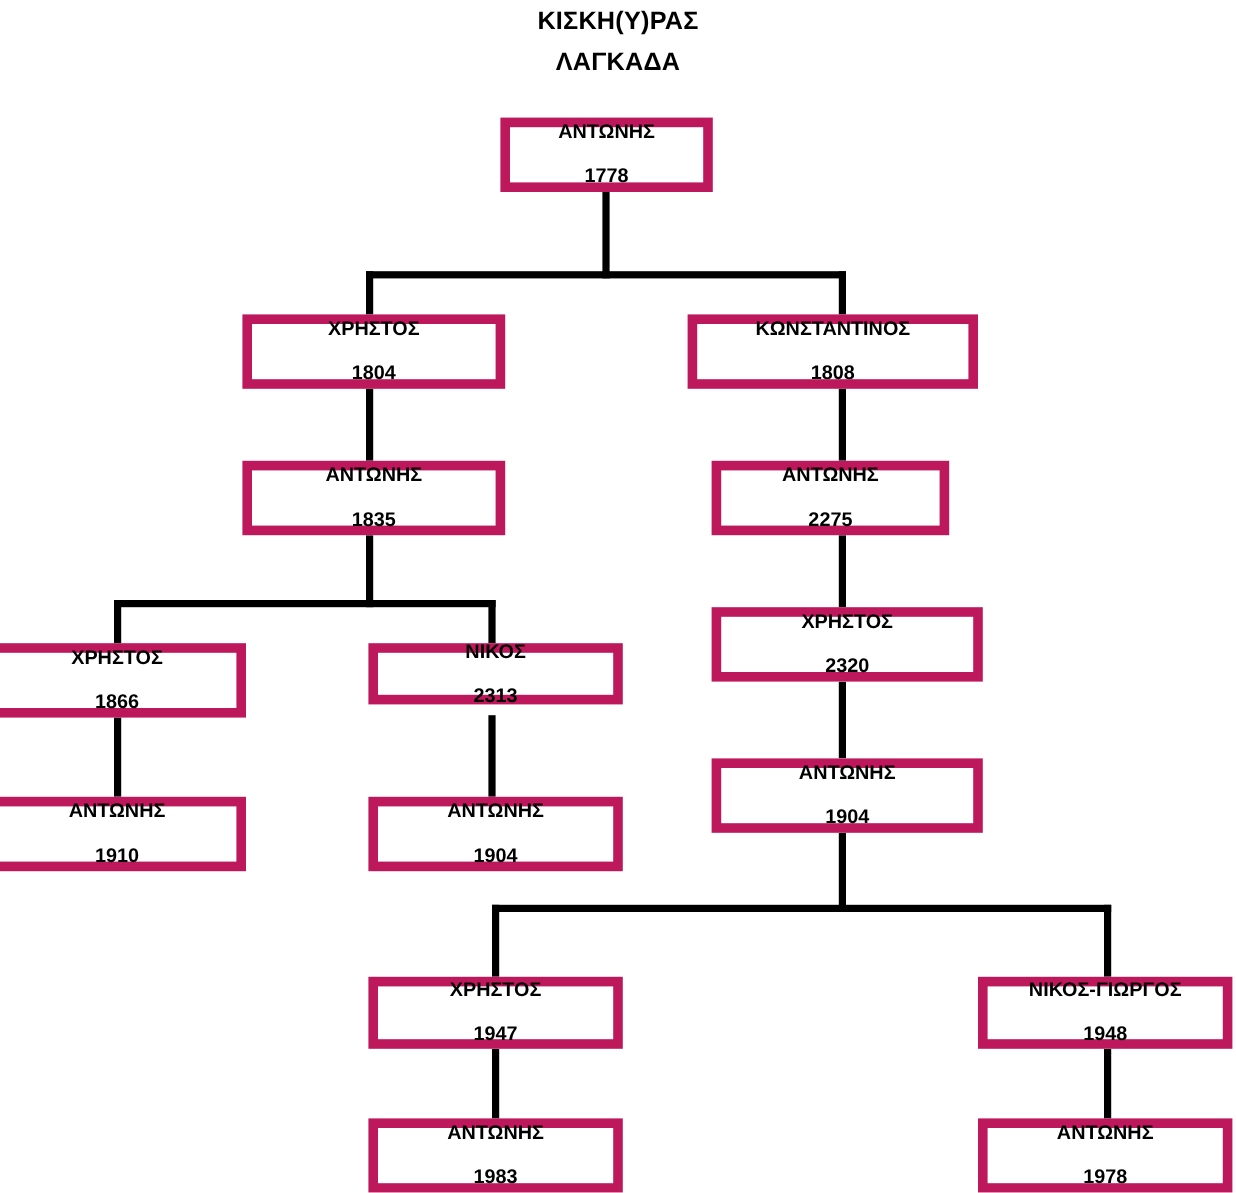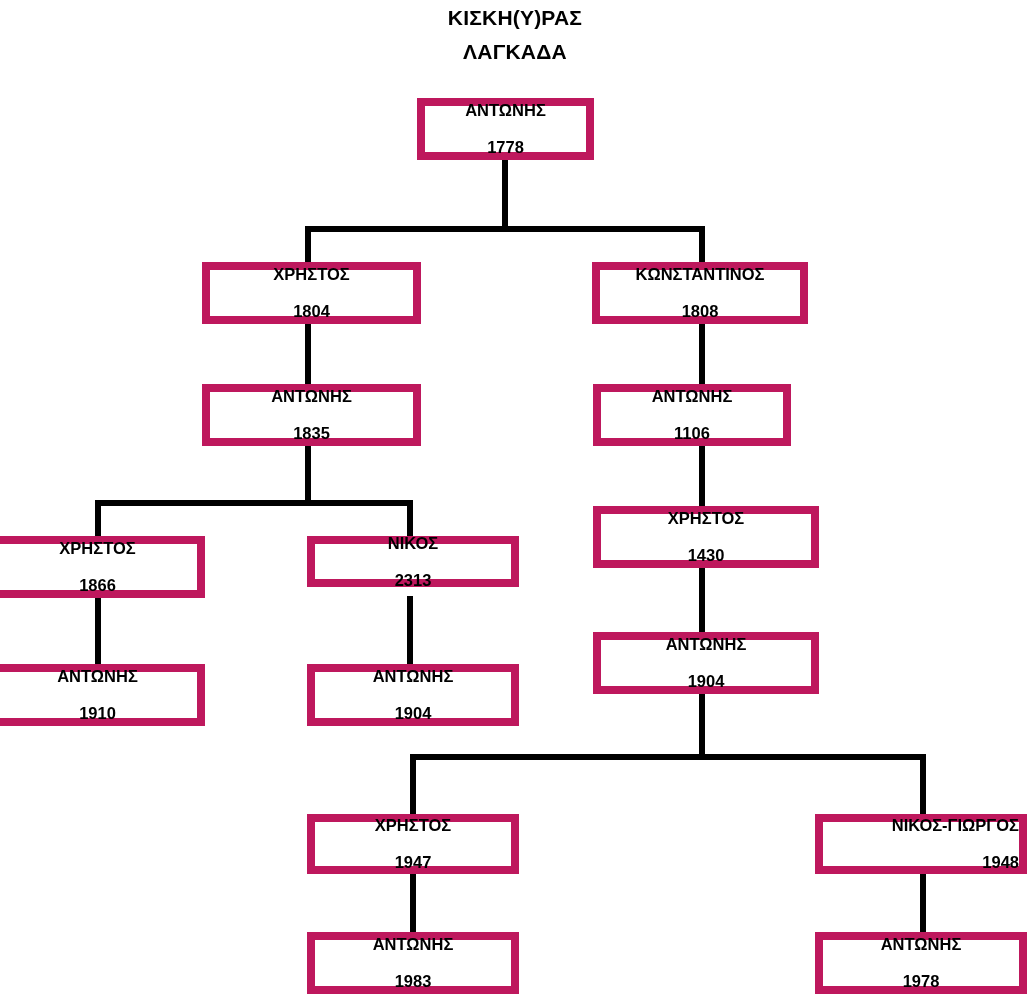--- a/index.html
+++ b/index.html
@@ -101,48 +101,48 @@
   <div class="node" style="left:417px; top:98px; width:177px; height:62px;">
     <span class="node-name">ΑΝΤΩΝΗΣ</span>
     <span class="node-year">1778</span>
   </div>
 
   <div class="node" style="left:202px; top:262px; width:219px; height:62px;">
     <span class="node-name">ΧΡΗΣΤΟΣ</span>
     <span class="node-year">1804</span>
   </div>
 
-  <div class="node" style="left:592px; top:262px; width:216px; height:62px;">
+  <div class="node" style="left:573px; top:262px; width:242px; height:62px;">
     <span class="node-name">ΚΩΝΣΤΑΝΤΙΝΟΣ</span>
     <span class="node-year">1808</span>
   </div>
 
   <div class="node" style="left:202px; top:384px; width:219px; height:62px;">
     <span class="node-name">ΑΝΤΩΝΗΣ</span>
     <span class="node-year">1835</span>
   </div>
 
   <div class="node" style="left:593px; top:384px; width:198px; height:62px;">
     <span class="node-name">ΑΝΤΩΝΗΣ</span>
-    <span class="node-year">1106</span>
+    <span class="node-year">2275</span>
   </div>
 
   <div class="node" style="left:-10px; top:536px; width:215px; height:62px;">
     <span class="node-name">ΧΡΗΣΤΟΣ</span>
     <span class="node-year">1866</span>
   </div>
 
   <div class="node" style="left:307px; top:536px; width:212px; height:51px;">
     <span class="node-name">ΝΙΚΟΣ</span>
     <span class="node-year">2313</span>
   </div>
 
   <div class="node" style="left:593px; top:506px; width:226px; height:62px;">
     <span class="node-name">ΧΡΗΣΤΟΣ</span>
-    <span class="node-year">1430</span>
+    <span class="node-year">2320</span>
   </div>
 
   <div class="node" style="left:-10px; top:664px; width:215px; height:62px;">
     <span class="node-name">ΑΝΤΩΝΗΣ</span>
     <span class="node-year">1910</span>
   </div>
 
   <div class="node" style="left:307px; top:664px; width:212px; height:62px;">
     <span class="node-name">ΑΝΤΩΝΗΣ</span>
     <span class="node-year">1904</span>
@@ -151,21 +151,21 @@
   <div class="node" style="left:593px; top:632px; width:226px; height:62px;">
     <span class="node-name">ΑΝΤΩΝΗΣ</span>
     <span class="node-year">1904</span>
   </div>
 
   <div class="node" style="left:307px; top:814px; width:212px; height:60px;">
     <span class="node-name">ΧΡΗΣΤΟΣ</span>
     <span class="node-year">1947</span>
   </div>
 
-  <div class="node" style="left:815px; top:814px; width:212px; height:60px;align-items:flex-end;">
+  <div class="node" style="left:815px; top:814px; width:212px; height:60px;">
     <span class="node-name">ΝΙΚΟΣ-ΓΙΩΡΓΟΣ</span>
     <span class="node-year">1948</span>
   </div>
 
   <div class="node" style="left:307px; top:932px; width:212px; height:62px;">
     <span class="node-name">ΑΝΤΩΝΗΣ</span>
     <span class="node-year">1983</span>
   </div>
 
   <div class="node" style="left:815px; top:932px; width:212px; height:62px;">

